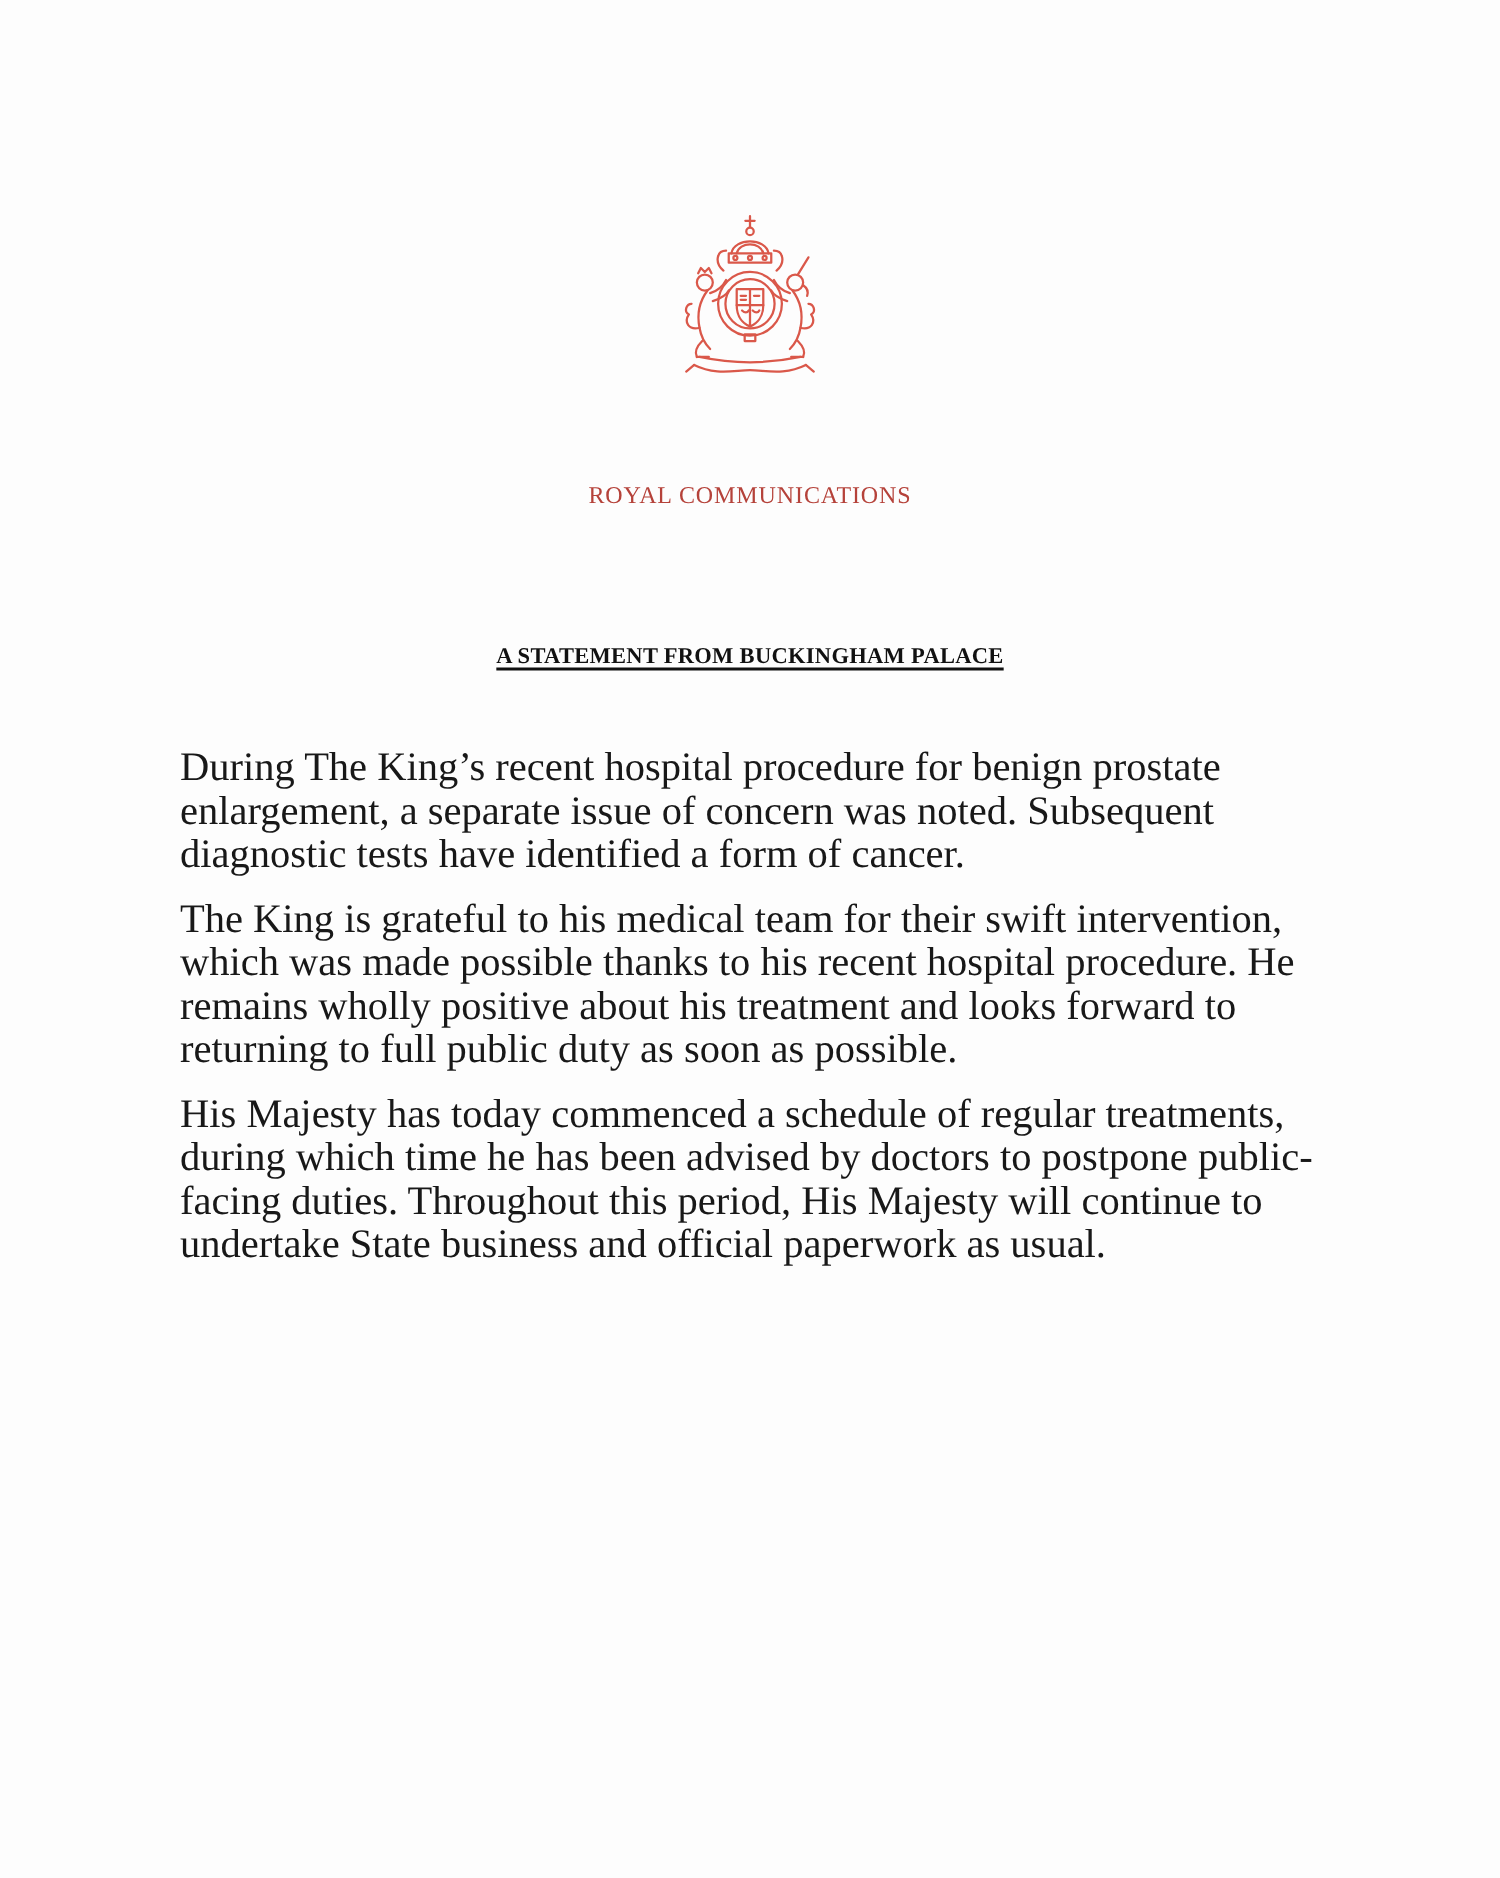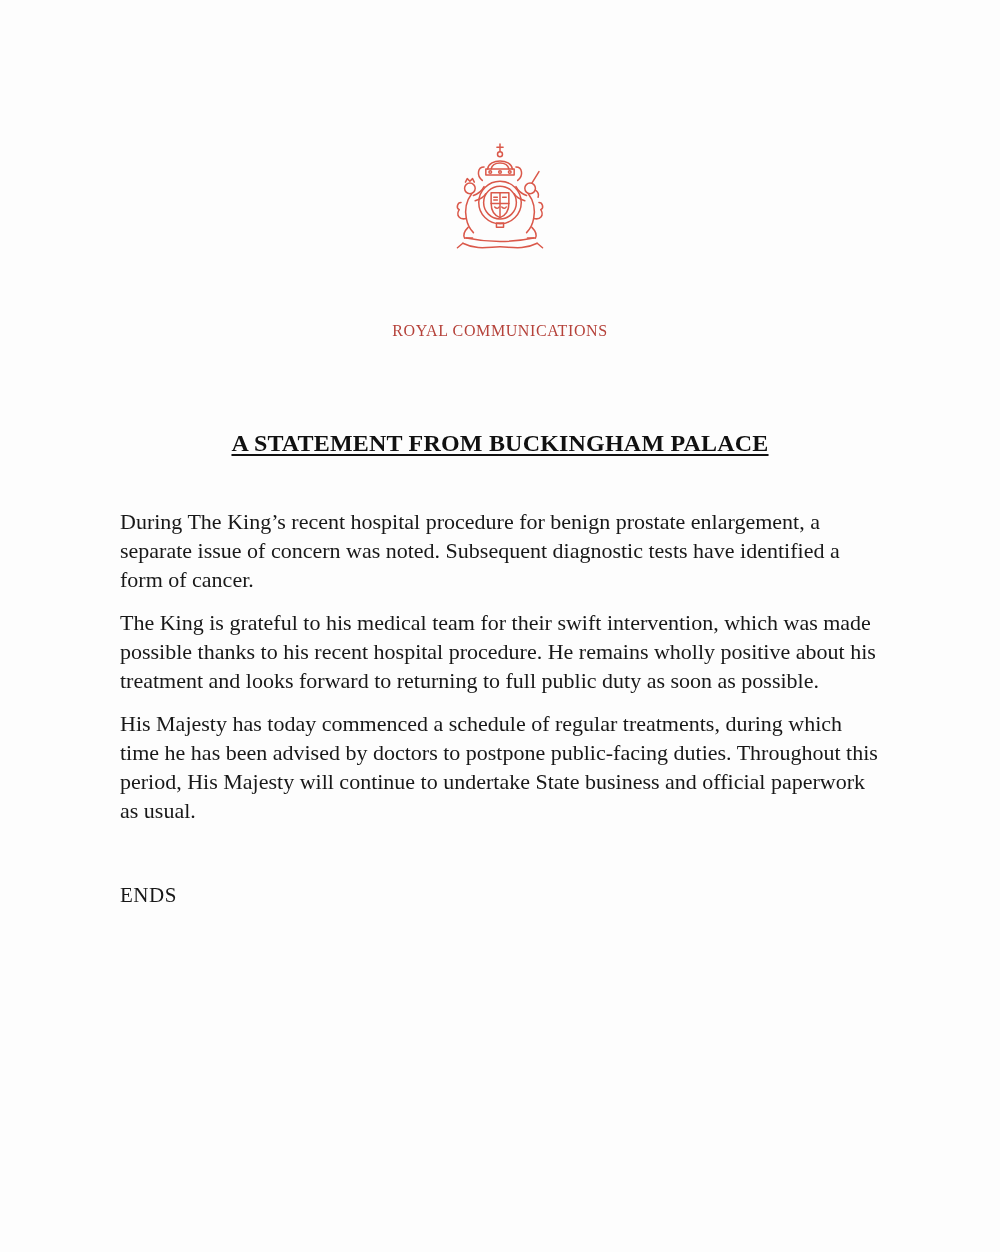--- a/index.html
+++ b/index.html
@@ -23,32 +23,32 @@
   .org-name {
     margin-top: 62px;
     text-align: center;
     font-size: 16px;
     letter-spacing: 0.6px;
     color: #b5423a;
   }
   .doc-title {
     margin-top: 90px;
     text-align: center;
-    font-size: 24px;
+    font-size: 15px;
     font-weight: bold;
     letter-spacing: 0.2px;
     text-decoration: underline;
     text-underline-offset: 3px;
     text-decoration-thickness: 2px;
     color: #111111;
   }
   .doc-body {
     margin: 50px auto 0;
     width: 760px;
-    font-size: 22px;
+    font-size: 27px;
     line-height: 29px;
     color: #181818;
   }
   .doc-body p { margin-bottom: 14px; }
   .ends {
     margin: 58px auto 0;
     width: 760px;
     font-size: 21px;
     letter-spacing: 0.5px;
     color: #181818;
@@ -113,15 +113,14 @@
   <div class="org-name">ROYAL COMMUNICATIONS</div>
 
   <div class="doc-title">A STATEMENT FROM BUCKINGHAM PALACE</div>
 
   <div class="doc-body">
     <p>During The King’s recent hospital procedure for benign prostate enlargement, a separate issue of concern was noted. Subsequent diagnostic tests have identified a form of cancer.</p>
     <p>The King is grateful to his medical team for their swift intervention, which was made possible thanks to his recent hospital procedure. He remains wholly positive about his treatment and looks forward to returning to full public duty as soon as possible.</p>
     <p>His Majesty has today commenced a schedule of regular treatments, during which time he has been advised by doctors to postpone public-facing duties. Throughout this period, His Majesty will continue to undertake State business and official paperwork as usual.</p>
   </div>
 
-  <div class="ends">ENDS</div>
 
 </div>
 
 </body></html>

